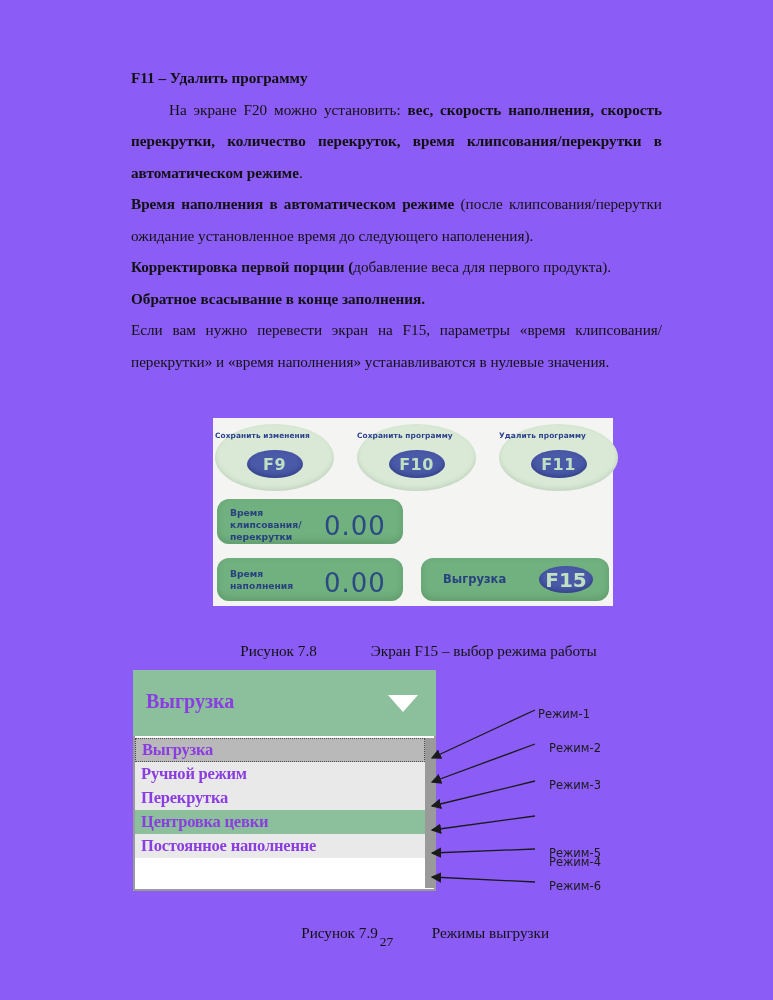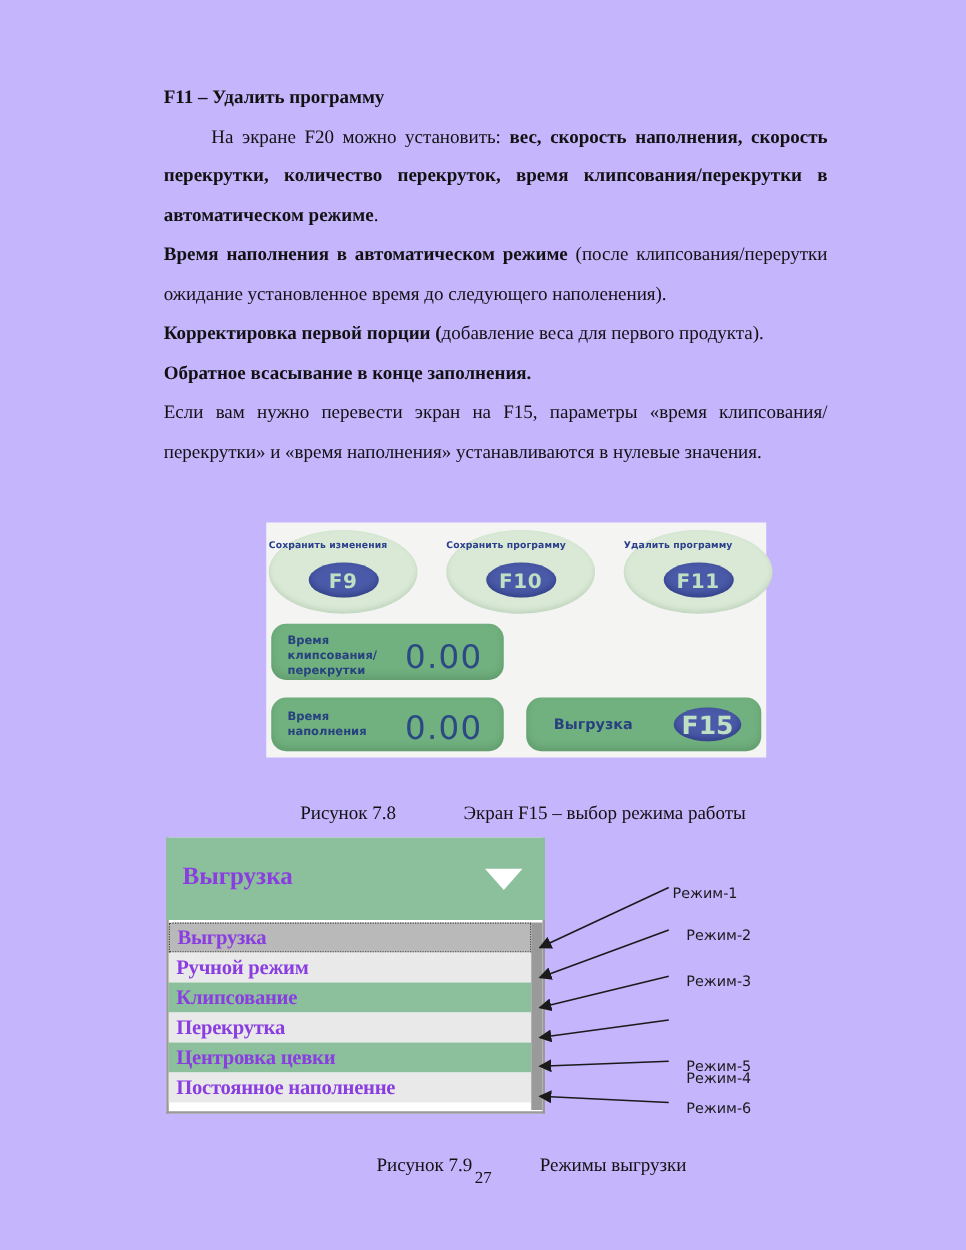--- a/index.html
+++ b/index.html
@@ -13,21 +13,21 @@
     height: 1000px;
     position: relative;
     overflow: hidden;
     font-family: "Liberation Serif", "DejaVu Serif", serif;
     color: #111111;
   }
 
   .page {
     position: absolute;
     inset: 0;
-    background: #c4b5fd;
+    background: #8b5cf6;
   }
 
   .content {
     position: absolute;
     left: 131px;
     top: 62px;
     width: 531px;
   }
 
   
@@ -337,23 +337,20 @@
       <div class="dd-title">Выгрузка</div>
       <div class="dd-caret"></div>
     </div>
 
     <div class="dd-list">
       <div class="dd-item selected">
         <span>Выгрузка</span>
       </div>
       <div class="dd-item bg-grey">
         <span>Ручной режим</span>
-      </div>
-      <div class="dd-item bg-green">
-        <span>Клипсование</span>
       </div>
       <div class="dd-item bg-grey">
         <span>Перекрутка</span>
       </div>
       <div class="dd-item bg-green">
         <span>Центровка цевки</span>
       </div>
       <div class="dd-item bg-grey">
         <span>Постоянное наполненне</span>
       </div>

